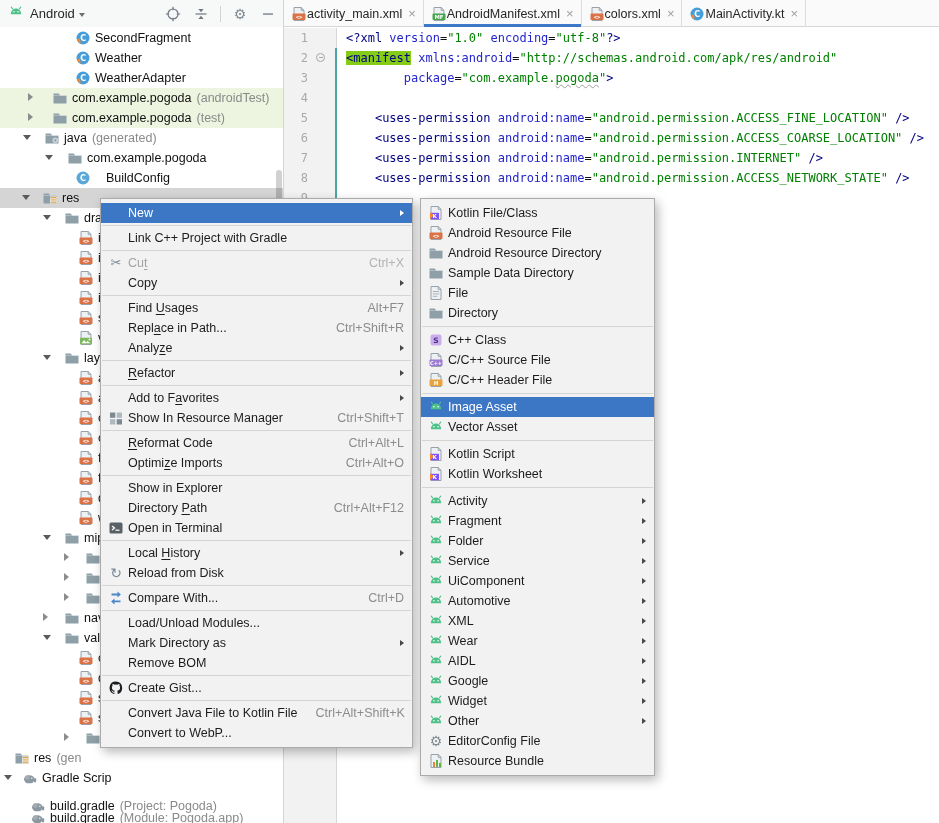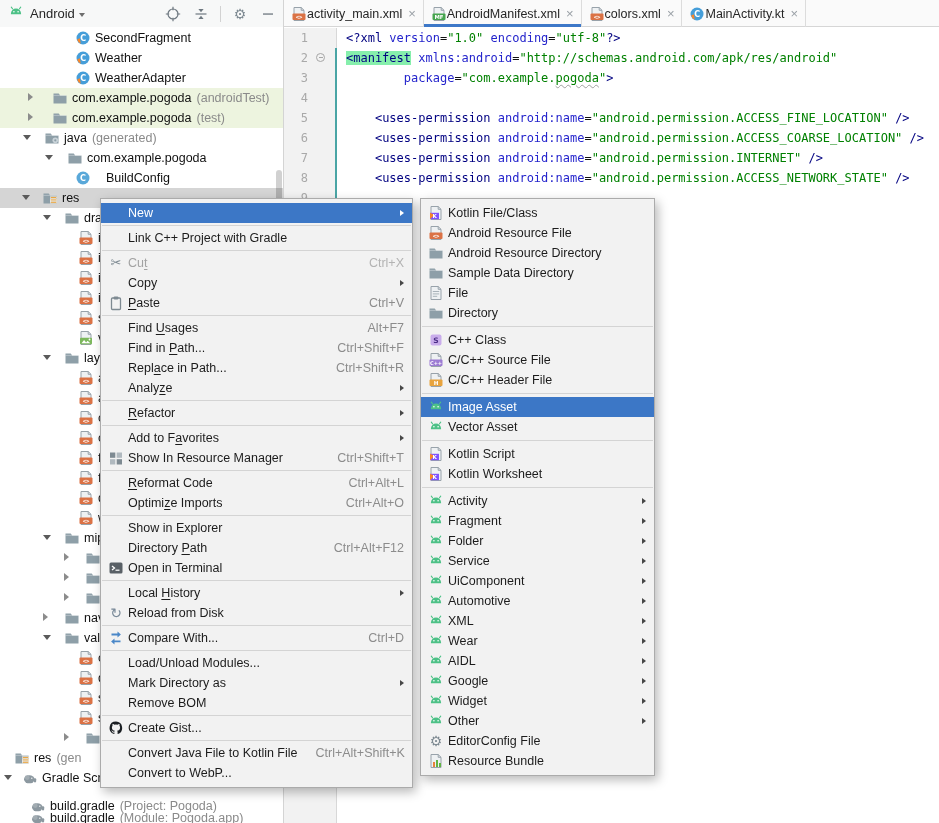--- a/index.html
+++ b/index.html
@@ -44,21 +44,21 @@
   #code{position:absolute;left:0;top:28px;right:0;font-family:"DejaVu Sans Mono",monospace;font-size:12px}
   .cl{position:absolute;left:0;height:20px;line-height:20px;white-space:pre}
   .cl .ln{display:inline-block;width:24px;text-align:right;color:#a9a9a9;font-size:12px}
   .cl .ctext{position:absolute;left:62px;top:0}
   .fold{position:absolute;left:32px;top:5px;width:9px;height:9px;border:1px solid #a6a6a6;border-radius:50%;box-sizing:border-box}
   .fold::after{content:"";position:absolute;left:1.5px;top:3px;width:4px;height:1px;background:#a6a6a6}
   .c-tag{color:#000080}
   .c-attr{color:#2424cc}
   .c-val{color:#008000}
   .c-pln{color:#111}
-  .c-hl{background:#86efac}
+  .c-hl{background:#84cc16}
   .c-typo{text-decoration:underline wavy #a0a0a0 1px;text-underline-offset:2px}
 
   
   .menu{position:absolute;background:#f2f2f2;border:1px solid #ababab;box-shadow:3px 4px 10px rgba(0,0,0,.28);
         padding:4px 0;box-sizing:border-box;z-index:10}
   #ctx-menu{left:100px;top:198px;width:313px}
   #sub-menu{left:420px;top:198px;width:235px;z-index:11}
   .mi{height:20px;display:flex;align-items:center;padding:0 8px 0 6px;font-size:12.5px;color:#1c1c1c}
   .mi .mic{width:18px;height:16px;margin-right:3px;flex:none;display:flex;align-items:center;justify-content:center}
   .mi .mlb{flex:1;white-space:nowrap}
@@ -640,42 +640,25 @@
         </span>
       </span>
       <span class="mlb">Cu<u>t</u></span>
       <span class="msc">Ctrl+X</span>
     </div>
     <div class="mi">
       <span class="mic"></span>
       <span class="mlb">Copy</span>
       <span class="mar"></span>
     </div>
-    <div class="mi">
-      <span class="mic">
-        <span style="width: 16px; height: 16px; display: inline-flex; align-items: center; justify-content: center;">
-          <svg width="16" height="16" viewBox="0 0 16 16" xmlns="http://www.w3.org/2000/svg">
-            <rect x="3.5" y="3" width="9" height="11.5" rx="1" fill="none" stroke="#7e8a92" stroke-width="1.3"></rect>
-            <rect x="5.6" y="1.4" width="4.8" height="3" rx="1" fill="#7e8a92"></rect>
-          </svg>
-        </span>
-      </span>
-      <span class="mlb"><u>P</u>aste</span>
-      <span class="msc">Ctrl+V</span>
-    </div>
     <div class="msep"></div>
     <div class="mi">
       <span class="mic"></span>
       <span class="mlb">Find <u>U</u>sages</span>
       <span class="msc">Alt+F7</span>
-    </div>
-    <div class="mi">
-      <span class="mic"></span>
-      <span class="mlb">Find in <u>P</u>ath...</span>
-      <span class="msc">Ctrl+Shift+F</span>
     </div>
     <div class="mi">
       <span class="mic"></span>
       <span class="mlb">Repl<u>a</u>ce in Path...</span>
       <span class="msc">Ctrl+Shift+R</span>
     </div>
     <div class="mi">
       <span class="mic"></span>
       <span class="mlb">Analy<u>z</u>e</span>
       <span class="mar"></span>

